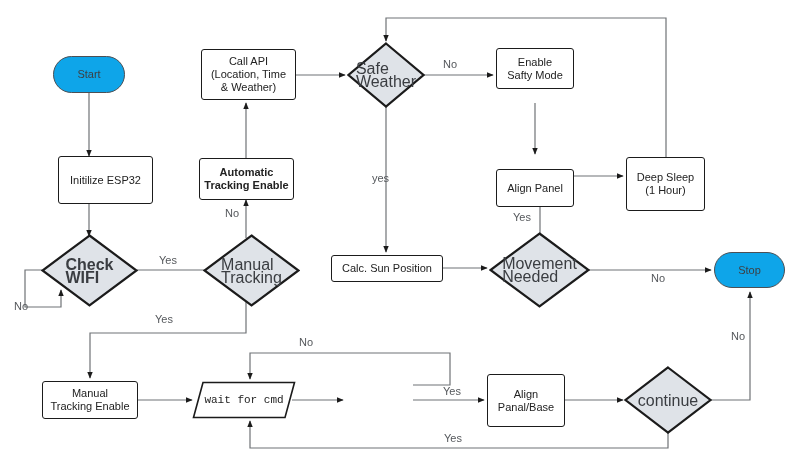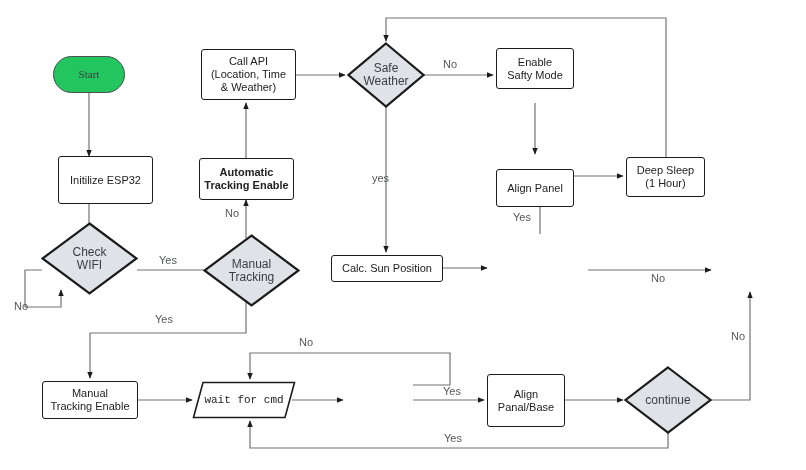--- a/index.html
+++ b/index.html
@@ -36,25 +36,24 @@
     line-height: 13px;
     z-index: 3;
     white-space: pre-line;
   }
   .proc {
     background: #ffffff;
     border: 1.4px solid #1b1b1b;
     border-radius: 3px;
   }
   .terminal {
-    background: #22c55e;
+    background: #0ea5e9;
     border: 1.4px solid #4c4f54;
     border-radius: 999px;
     color: #3d4044;
-    font-family: Liberation Serif, serif;
   }
   .decision-wrap {
     position: absolute;
     z-index: 3;
   }
   .decision-shape {
     position: absolute;
     left: 0;
     top: 0;
     width: 100%;
@@ -62,22 +61,22 @@
   }
   .decision-label {
     position: absolute;
     left: 0;
     top: 0;
     width: 100%;
     height: 100%;
     display: flex;
     align-items: center;
     justify-content: center;
-    text-align: center;
-    font-size: 12px;
+    text-align: left;
+    font-size: 16px;
     line-height: 13px;
     color: #3a3d41;
     white-space: pre-line;
     pointer-events: none;
   }
   .io-wrap {
     position: absolute;
     z-index: 3;
   }
   .io-shape {
@@ -171,21 +170,21 @@
       <path d="M 668 432 L 668 448 L 250 448 L 250 421" marker-end="url(#arrDark)"></path>
 
       <path d="M 710 400 L 750 400 L 750 292" marker-end="url(#arrDark)"></path>
     </g>
   </svg>
 
   <div class="node terminal" style="left:53px; top:56px; width:72px; height:37px;">Start</div>
 
   <div class="node proc" style="left:58px; top:156px; width:95px; height:48px;">Initilize ESP32</div>
 
-  <div class="decision-wrap" style="left:41px; top:222px; width:97px; height:73px;">
+  <div class="decision-wrap" style="left:41px; top:234px; width:97px; height:73px;font-weight:bold;">
     <svg class="decision-shape" viewBox="0 0 97 73">
       <polygon points="48.5,1.5 95.5,36.5 48.5,71.5 1.5,36.5" fill="#dfe3e8" stroke="#1b1b1b" stroke-width="2.2"></polygon>
     </svg>
     <div class="decision-label">Check
 WIFI</div>
   </div>
 
   <div class="decision-wrap" style="left:203px; top:234px; width:97px; height:73px;">
     <svg class="decision-shape" viewBox="0 0 97 73">
       <polygon points="48.5,1.5 95.5,36.5 48.5,71.5 1.5,36.5" fill="#dfe3e8" stroke="#1b1b1b" stroke-width="2.2"></polygon>
@@ -207,26 +206,34 @@
     </svg>
     <div class="decision-label">Safe
 Weather</div>
   </div>
 
   <div class="node proc" style="left:496px; top:48px; width:78px; height:41px;">Enable
 Safty Mode</div>
 
   <div class="node proc" style="left:496px; top:157px; width:78px; height:38px;margin-top:12px;">Align Panel</div>
 
-  <div class="node proc" style="left:626px; top:157px; width:79px; height:40px;">Deep Sleep
+  <div class="node proc" style="left:626px; top:157px; width:79px; height:54px;">Deep Sleep
 (1 Hour)</div>
 
   <div class="node proc" style="left:331px; top:255px; width:112px; height:27px;">Calc. Sun Position</div>
 
-
+  <div class="decision-wrap" style="left:489px; top:232px; width:101px; height:76px;">
+    <svg class="decision-shape" viewBox="0 0 101 76">
+      <polygon points="50.5,1.5 99.5,38 50.5,74.5 1.5,38" fill="#dfe3e8" stroke="#1b1b1b" stroke-width="2.2"></polygon>
+    </svg>
+    <div class="decision-label">Movement
+Needed</div>
+  </div>
+
+  <div class="node terminal" style="left:714px; top:252px; width:71px; height:36px;">Stop</div>
 
   <div class="node proc" style="left:42px; top:381px; width:96px; height:38px;">Manual
 Tracking Enable</div>
 
   <div class="io-wrap" style="left:192px; top:381px; width:104px; height:38px;font-family:Liberation Mono, monospace;">
     <svg class="io-shape" viewBox="0 0 104 38">
       <polygon points="11,1.5 102.5,1.5 93,36.5 1.5,36.5" fill="#ffffff" stroke="#1b1b1b" stroke-width="1.6"></polygon>
     </svg>
     <div class="io-label">wait for cmd</div>
   </div>

